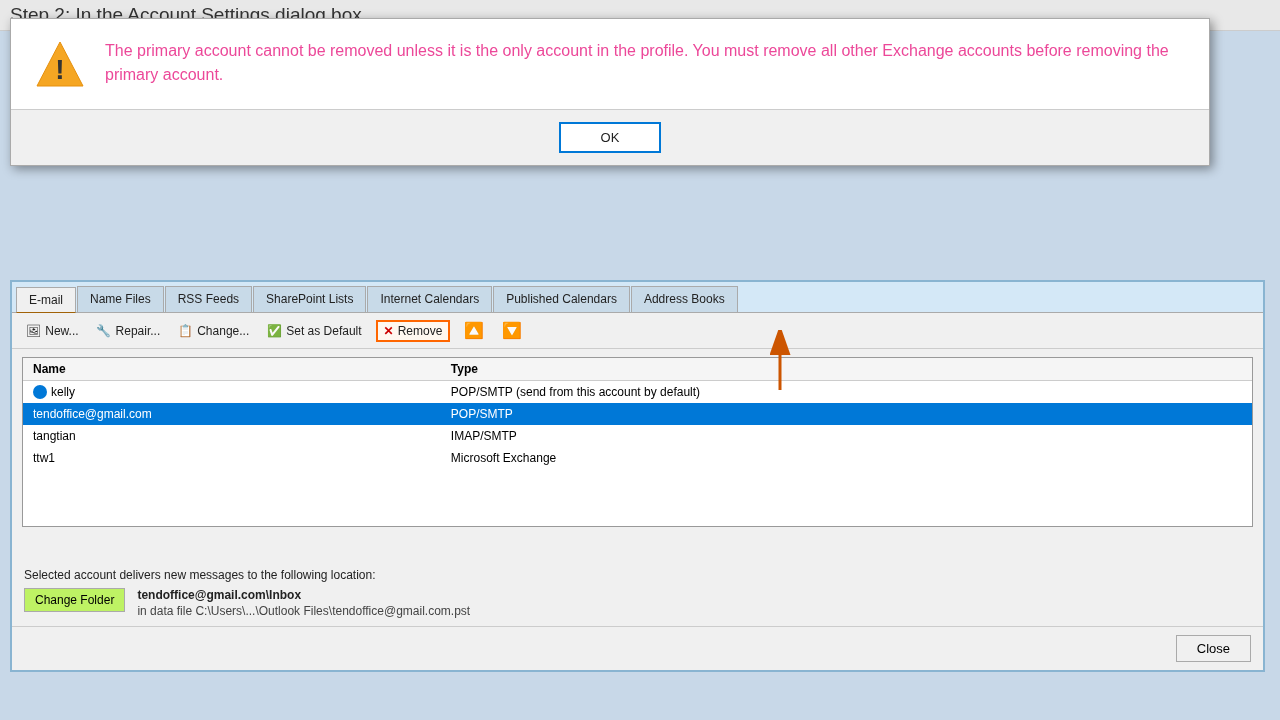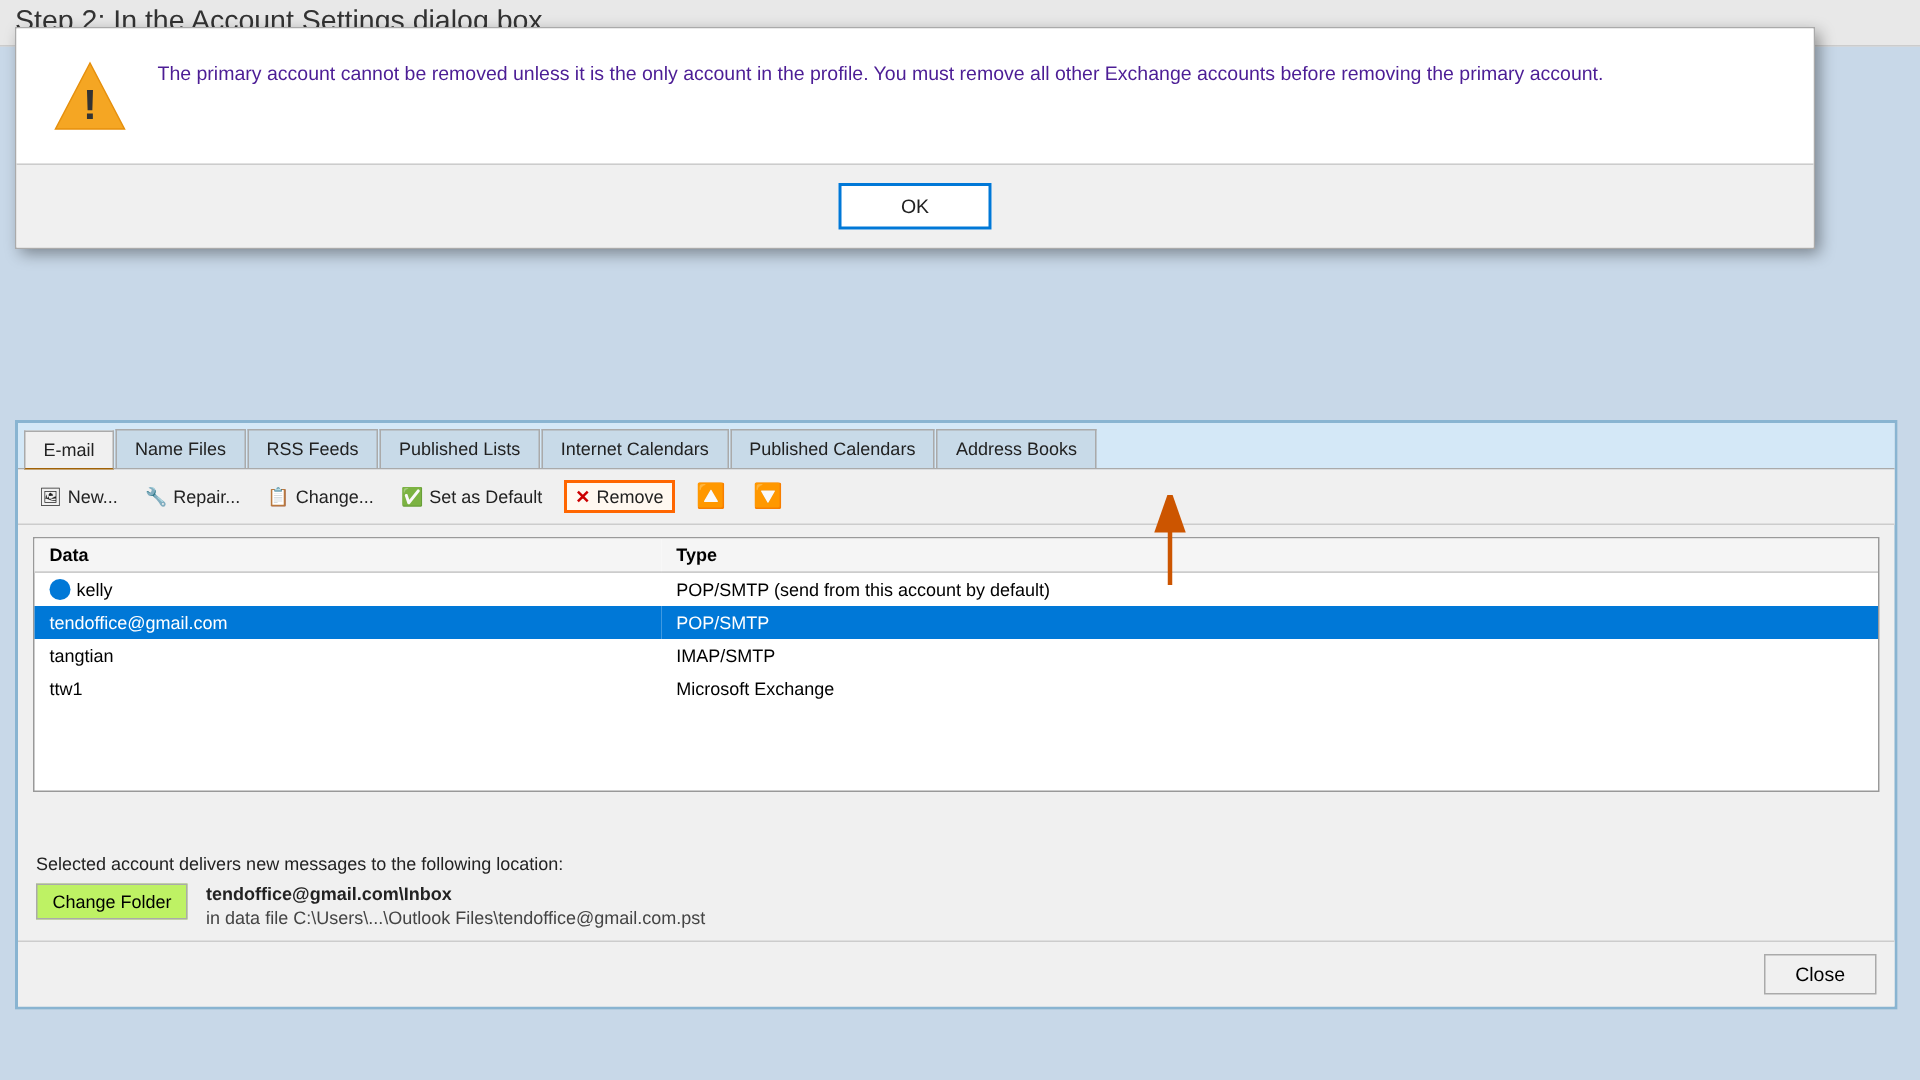--- a/index.html
+++ b/index.html
@@ -75,22 +75,22 @@
       height: 50px;
       flex-shrink: 0;
     }
 
     .warning-icon svg {
       width: 50px;
       height: 50px;
     }
 
     .warning-message {
-      font-size: 13px;
-      color: #4c1d95;
+      font-size: 16px;
+      color: #ec4899;
       line-height: 1.5;
       flex: 1;
     }
 
     .warning-dialog-footer {
       background: #f0f0f0;
       padding: 12px 20px;
       display: flex;
       justify-content: center;
       border-top: 1px solid #ccc;
@@ -320,21 +320,21 @@
     <button class="ok-button">OK</button>
   </div>
 </div>
 
 <div class="account-settings-dialog">
 
   <div class="tabs-bar">
     <div class="tab active">E-mail</div>
     <div class="tab">Name Files</div>
     <div class="tab">RSS Feeds</div>
-    <div class="tab">Published Lists</div>
+    <div class="tab">SharePoint Lists</div>
     <div class="tab">Internet Calendars</div>
     <div class="tab">Published Calendars</div>
     <div class="tab">Address Books</div>
   </div>
 
   <div class="toolbar">
     <button class="toolbar-btn">
       <span>🖼</span>
       <span>New...</span>
     </button>
@@ -360,21 +360,21 @@
     </button>
 
     <button class="arrow-up-btn">🔼</button>
     <button class="arrow-down-btn">🔽</button>
   </div>
 
   <div class="account-table-container">
     <table class="account-table">
       <thead>
         <tr>
-          <th>Data</th>
+          <th>Name</th>
           <th>Type</th>
         </tr>
       </thead>
       <tbody>
         <tr>
           <td>
             <div class="account-name-cell">
               <span class="default-icon"></span>
               <span>kelly</span>
             </div>

